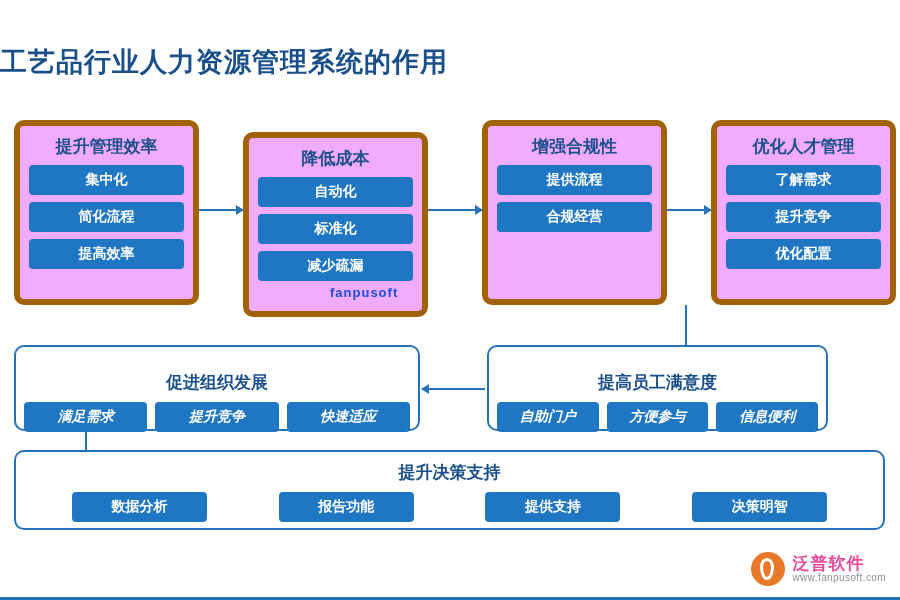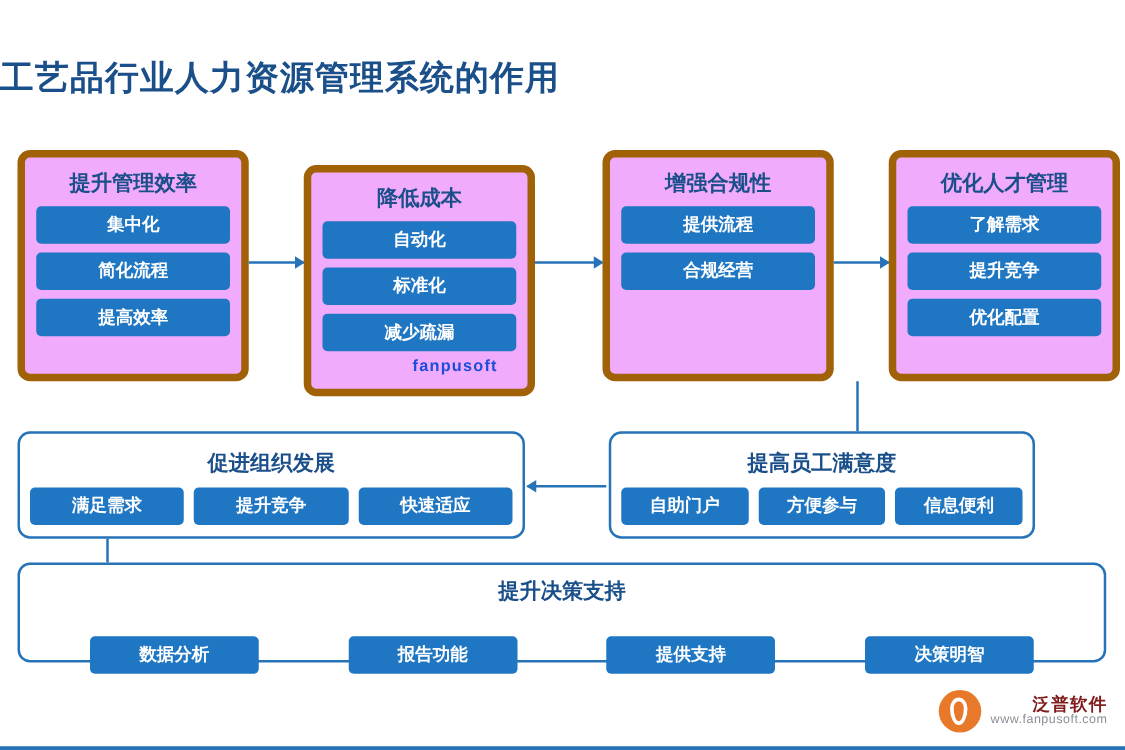--- a/index.html
+++ b/index.html
@@ -92,31 +92,32 @@
     background: #ffffff;
     box-sizing: border-box;
   }
   #mid-left { left: 14px; width: 406px; }
   #mid-right { left: 487px; width: 341px; }
   .mid-title {
     text-align: center;
     font-size: 17px;
     font-weight: bold;
     color: #1b4f8a;
-    padding-top: 12px;
+    padding-top: 24px;
   }
   .chip-row {
     display: flex;
     justify-content: space-between;
     padding: 8px 8px 0 8px;
     gap: 8px;
   }
   .chip-row .chip {
     flex: 1;
     margin: 0;
+    font-style: italic;
   }
   .mid-arrow {
     position: absolute;
     top: 388px;
     left: 422px;
     width: 63px;
     height: 2px;
     background: #2673b8;
   }
   .mid-arrow::after {
@@ -149,21 +150,21 @@
     box-sizing: border-box;
   }
   #bottom-card .mid-title { padding-top: 9px; }
   .bottom-chips {
     display: flex;
     justify-content: space-around;
     padding: 8px 20px 0 20px;
   }
   .bottom-chips .chip {
     width: 135px;
-    margin: 17px;
+    margin: 0;
   }
   #v-bottom { left: 85px; top: 431px; height: 19px; }
 
   
   .logo {
     position: absolute;
     right: 14px;
     bottom: 14px;
     display: flex;
     align-items: center;
@@ -183,25 +184,24 @@
     left: 9px;
     top: 6px;
     width: 14px;
     height: 22px;
     border: 3px solid #ffffff;
     border-radius: 50% 50% 50% 50%/ 40% 40% 60% 60%;
     box-sizing: border-box;
   }
   .logo-text { line-height: 1.05; }
   .logo-name {
-    font-size: 14px;
-    font-weight: bold;
-    color: #7f1d1d;
+    font-size: 17px;
+    font-weight: bold;
+    color: #ec4899;
     letter-spacing: 1px;
-    text-align: right;
   }
   .logo-url {
     font-size: 10px;
     color: #8a8f96;
     letter-spacing: 0.4px;
   }
   .watermark {
     position: absolute;
     left: 330px;
     top: 285px;

